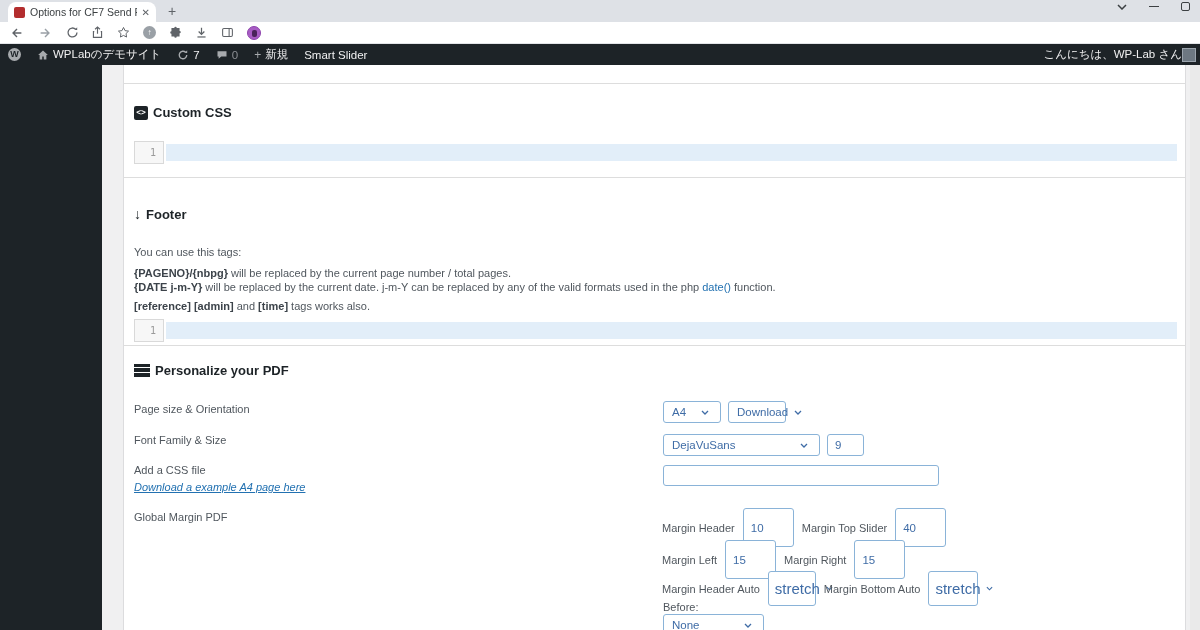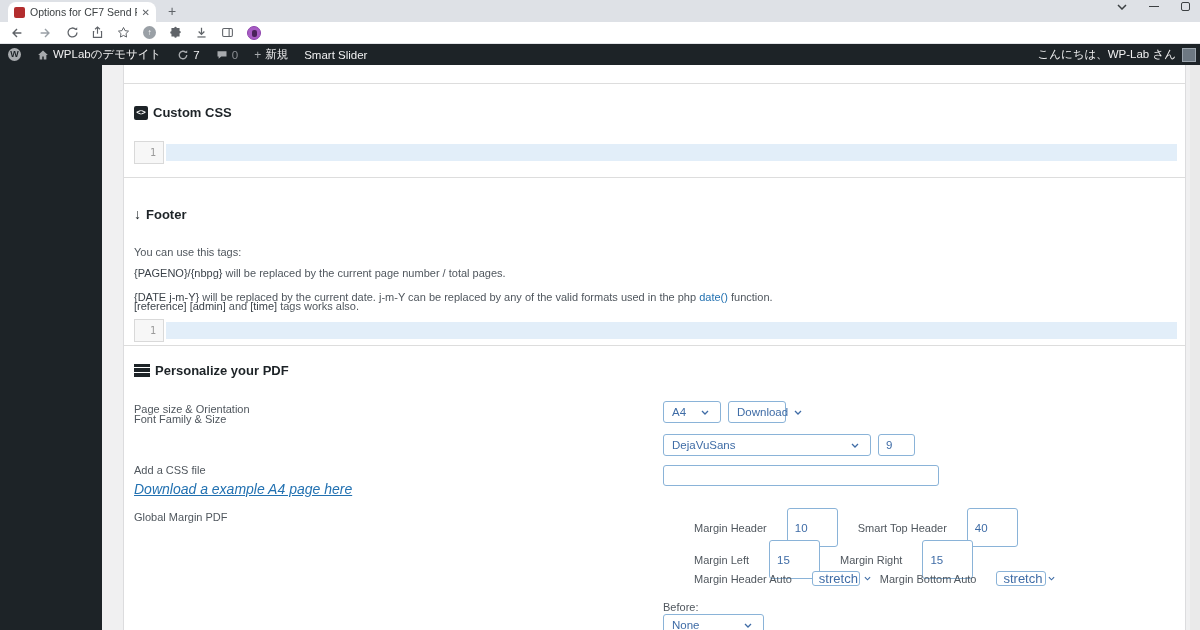--- a/index.html
+++ b/index.html
@@ -36,21 +36,21 @@
 
   
   .adminbar { position:absolute; left:0; top:44px; width:1200px; height:21px; background:#1d2327;
     display:flex; align-items:center; color:#f0f0f1; font-size:11.5px; }
   .ab-item { display:flex; align-items:center; gap:4px; padding:0 8px; height:100%; }
   .wp-logo { width:13px; height:13px; border-radius:50%; background:#a7aaad; color:#1d2327;
     font-weight:bold; font-size:9px; line-height:13px; text-align:center; }
   .ab-icon { color:#a7aaad; font-size:12px; line-height:1; }
   .ab-icon svg { display:block; }
   .ab-count-muted { color:#8c8f94; }
-  .ab-right { margin-left:auto; display:flex; align-items:center; gap:6px; padding-right:4px; }
+  .ab-right { margin-left:auto; display:flex; align-items:center; gap:0; padding-right:4px; }
   .ab-avatar { width:14px; height:14px; background:#6d7882; border:1px solid #9ba4ad; }
 
   
   .wp-sidebar { position:absolute; left:0; top:65px; width:102px; height:565px; background:#1d2327; }
   .scroll-track { position:absolute; right:0; top:65px; width:10px; height:565px; background:#eaeaea; }
 
   .panel { position:absolute; left:123px; top:65px; width:1063px; height:565px; background:#fff;
     border-left:1px solid #dcdcde; border-right:1px solid #dcdcde; }
   .divider { position:absolute; left:0; right:0; border-top:1px solid #dddddd; }
 
@@ -62,37 +62,37 @@
   .icon-table { width:16px; height:13px;
     background:linear-gradient(#1d2327 0 3px,#fff 3px 4px,#1d2327 4px 8px,#fff 8px 9px,#1d2327 9px 13px); }
 
   .editor { position:absolute; left:10px; right:6px; height:23px; background:#fff; display:flex; }
   .editor-gutter { width:30px; height:100%; background:#f7f7f7; border:1px solid #d9d9d9;
     font-family:"DejaVu Sans Mono", monospace; font-size:10px; color:#9a9a9a;
     display:flex; align-items:center; justify-content:flex-end; padding-right:7px; }
   .editor-line { flex:1; margin:3px 2px 3px 2px; background:#e2eef9; }
 
   .ptext { position:absolute; left:10px; font-size:11px; color:#50575e; white-space:pre-wrap; }
-  .ptext b { color:#3c434a; font-weight:400; }
+  .ptext b { color:#3c434a; font-weight:700; }
   .ptext a { color:#2271b1; text-decoration:none; }
 
   .flabel { position:absolute; left:10px; font-size:11px; color:#50575e; }
-  .flink { position:absolute; left:10px; font-size:14px; font-style:italic; color:#2271b1; }
+  .flink { position:absolute; left:10px; font-size:11px; font-style:italic; color:#2271b1; }
 
   .ctrl { position:absolute; left:539px; display:flex; align-items:center; gap:7px; }
   .sel { height:22px; border:1px solid #8ab3d8; border-radius:3px; background:#fff;
     display:flex; align-items:center; justify-content:space-between; padding:0 11px 0 8px;
     font-size:11.5px; color:#3f6ca6; }
   .sel svg { flex:0 0 auto; margin-left:6px; }
   .tinput { height:22px; border:1px solid #8ab3d8; border-radius:3px; background:#fff;
     font-size:11.5px; color:#3f6ca6; padding:0 7px; font-family:"Liberation Sans", sans-serif; outline:none; }
-  .mrow { position:absolute; left:570px; display:flex; align-items:center; gap:20px;
+  .mrow { position:absolute; left:538px; display:flex; align-items:center; gap:8px;
     font-size:11px; color:#50575e; }
   .mrow .tinput { width:51px; height:39px; }
-  .mrow .sel { height:15px; font-size:13px; padding:0 4px 0 6px; }
+  .mrow .sel { height:35px; font-size:15px; padding:0 4px 0 6px; }
 </style>
 </head>
 <body>
 
 <div class="tabstrip">
   <div class="tab">
     <span class="favicon"></span>
     <span class="tab-title">Options for CF7 Send PDF ‹ WPL…</span>
     <span class="tab-close">✕</span>
   </div>
@@ -219,21 +219,21 @@
   </div>
 
   <div class="divider" style="top:112px"></div>
 
   <div class="sec-heading" style="top:141px">
     <span class="icon-downarrow">↓</span>
     <span>Footer</span>
   </div>
   <div class="ptext" style="top:181px"><span>You can use this tags:</span></div>
   <div class="ptext" style="top:202px"><b>{PAGENO}/{nbpg}</b><span> will be replaced by the current page number / total pages.</span></div>
-  <div class="ptext" style="top:226px"><b>{DATE j-m-Y}</b><span> will be replaced by the current date. j-m-Y can be replaced by any of the valid formats used in the php </span><a href="#">date()</a><span> function.</span></div>
+  <div class="ptext" style="top:216px"><b>{DATE j-m-Y}</b><span> will be replaced by the current date. j-m-Y can be replaced by any of the valid formats used in the php </span><a href="#">date()</a><span> function.</span></div>
   <div class="ptext" style="top:235px"><b>[reference] [admin]</b><span> and </span><b>[time]</b><span> tags works also.</span></div>
   <div class="editor" style="top:254px">
     <div class="editor-gutter">1</div>
     <div class="editor-line"></div>
   </div>
 
   <div class="divider" style="top:280px"></div>
 
   <div class="sec-heading" style="top:298px">
     <span class="icon-table"></span>
@@ -249,42 +249,42 @@
         </svg>
     </div>
     <div class="sel" style="width:58px">
       <span>Download</span>
       <svg width="8" height="5" viewBox="0 0 8 5">
           <path d="M1 1l3 3 3-3" stroke="#3f6ca6" stroke-width="1.3" fill="none"></path>
         </svg>
     </div>
   </div>
 
-  <div class="flabel" style="top:348px">Font Family &amp; Size</div>
+  <div class="flabel" style="top:369px">Font Family &amp; Size</div>
   <div class="ctrl" style="top:369px">
-    <div class="sel" style="width:208px">
+    <div class="sel" style="width:157px">
       <span>DejaVuSans</span>
       <svg width="8" height="5" viewBox="0 0 8 5">
           <path d="M1 1l3 3 3-3" stroke="#3f6ca6" stroke-width="1.3" fill="none"></path>
         </svg>
     </div>
     <input class="tinput" style="width: 37px;" value="9">
   </div>
 
   <div class="flabel" style="top:399px">Add a CSS file</div>
   <a href="#" class="flink" style="top:416px">Download a example A4 page here</a>
   <div class="ctrl" style="top:400px">
     <input class="tinput" style="width: 276px; height: 21px;">
   </div>
 
   <div class="flabel" style="top:446px">Global Margin PDF</div>
   <div class="mrow" style="top:443px">
     <span>Margin Header</span>
     <input class="tinput" value="10" style="">
-    <span>Smart Top Header</span>
+    <span>Margin Top Slider</span>
     <input class="tinput" value="40" style="">
   </div>
   <div class="mrow" style="top:475px">
     <span>Margin Left</span>
     <input class="tinput" value="15" style="">
     <span>Margin Right</span>
     <input class="tinput" value="15" style="">
   </div>
   <div class="mrow" style="top:506px">
     <span>Margin Header Auto</span>

